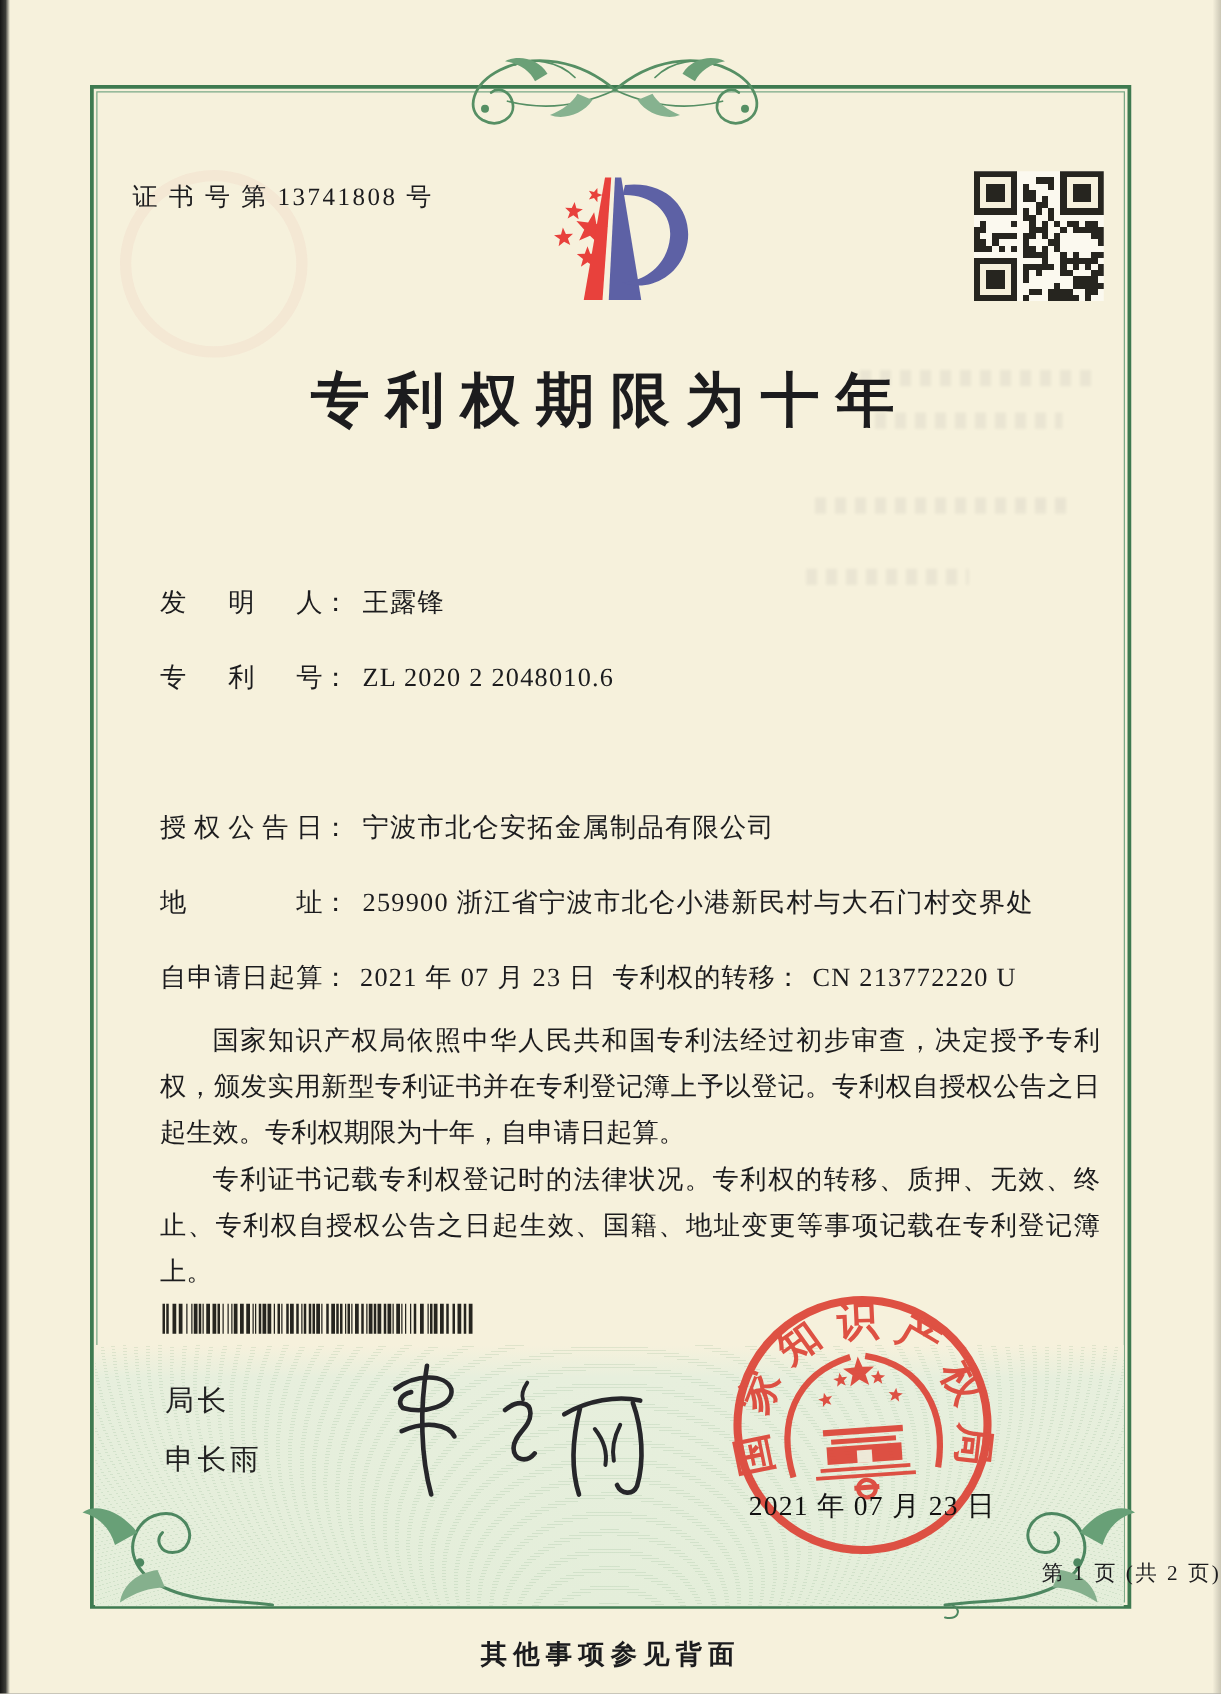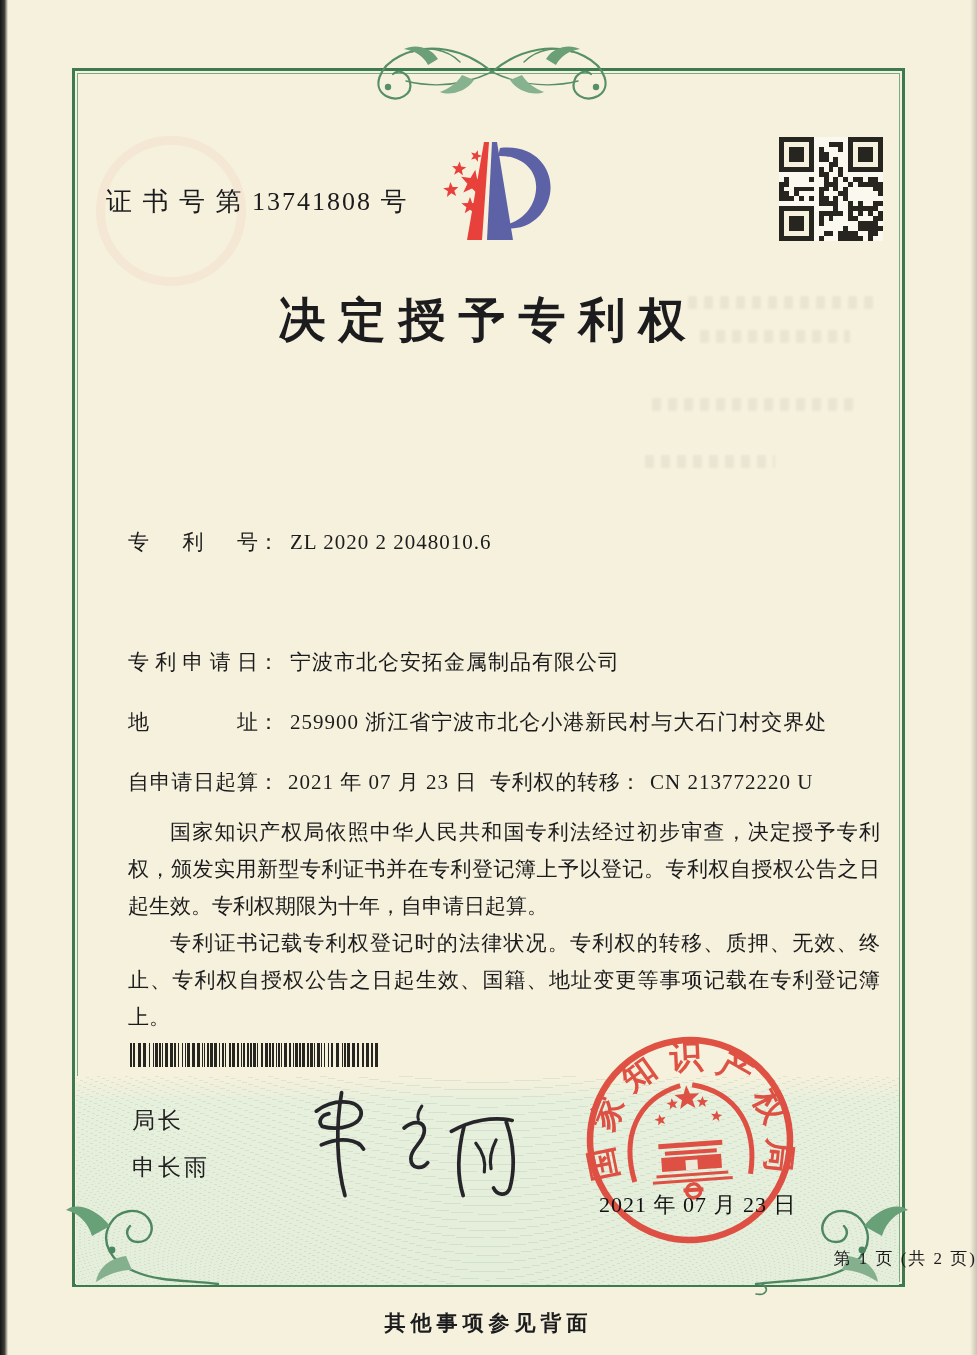--- a/index.html
+++ b/index.html
@@ -19,21 +19,21 @@
   .band{position:absolute;left:76px;top:1076px;width:823px;height:209px;
         background:linear-gradient(#f6f1dc,#e7efdd 26px,#e4eeda);}
   .band .waves{position:absolute;inset:0;
         background:repeating-radial-gradient(ellipse 1700px 430px at 50% 135%,
           rgba(110,160,115,.16) 0 1px,rgba(0,0,0,0) 1px 9px);}
   
   .ghost{position:absolute;height:13px;opacity:.13;filter:blur(1.2px);
          background:repeating-linear-gradient(90deg,rgba(70,70,85,.5) 0 9px,rgba(0,0,0,0) 9px 16px);}
   .ghost-ring{position:absolute;left:96px;top:136px;width:132px;height:132px;border-radius:50%;
               border:9px solid rgba(225,120,110,.07);}
-  .cert-no{position:absolute;left:106px;top:144px;font-size:26px;letter-spacing:2px;margin-top:40px;}
+  .cert-no{position:absolute;left:106px;top:144px;font-size:20px;letter-spacing:2px;}
   .title{position:absolute;left:0;right:0;top:289px;text-align:center;
          font-size:47px;font-weight:700;letter-spacing:13px;}
   
   .frow{position:absolute;left:128px;width:760px;font-size:21px;white-space:nowrap;}
   .flabel{display:inline-block;width:130px;text-align:justify;text-align-last:justify;
           vertical-align:bottom;}
   .fcolon{display:inline-block;}
   .fvalue{margin-left:11px;letter-spacing:1px;}
   .fvalue2{margin-left:9px;letter-spacing:1px;}
   .pair2{position:absolute;left:362px;top:0;}
@@ -253,27 +253,30 @@
       <rect x="1" y="1" width="5" height="5" fill="#f6f1dc"></rect>
       <rect x="2" y="2" width="3" height="3" fill="#26251f"></rect>
       <rect x="14" y="0" width="7" height="7" fill="#26251f"></rect>
       <rect x="15" y="1" width="5" height="5" fill="#f6f1dc"></rect>
       <rect x="16" y="2" width="3" height="3" fill="#26251f"></rect>
       <rect x="0" y="14" width="7" height="7" fill="#26251f"></rect>
       <rect x="1" y="15" width="5" height="5" fill="#f6f1dc"></rect>
       <rect x="2" y="16" width="3" height="3" fill="#26251f"></rect>
     </svg>
 
-  <div class="title">决定授予专利权</div>
-
+  <div class="title">专利权期限为十年</div>
+
+  <div class="frow" style="top:468px;">
+    <span class="flabel">发明人</span><span class="fcolon">：</span><span class="fvalue">王露锋</span>
+  </div>
   <div class="frow" style="top:528px;">
     <span class="flabel">专利号</span><span class="fcolon">：</span><span class="fvalue">ZL 2020 2 2048010.6</span>
   </div>
   <div class="frow" style="top:648px;">
-    <span class="flabel">专利申请日</span><span class="fcolon">：</span><span class="fvalue">宁波市北仑安拓金属制品有限公司</span>
+    <span class="flabel">授权公告日</span><span class="fcolon">：</span><span class="fvalue">宁波市北仑安拓金属制品有限公司</span>
   </div>
   <div class="frow" style="top:708px;">
     <span class="flabel">地址</span><span class="fcolon">：</span><span class="fvalue">259900 浙江省宁波市北仑小港新民村与大石门村交界处</span>
   </div>
   <div class="frow" style="top:768px;">
     <span class="flabel">自申请日起算</span><span class="fcolon">：</span><span class="fvalue2">2021 年 07 月 23 日</span>
     <span class="pair2">
       <span class="flabel">专利权的转移</span><span class="fcolon">：</span><span class="fvalue2">CN 213772220 U</span>
     </span>
   </div>

